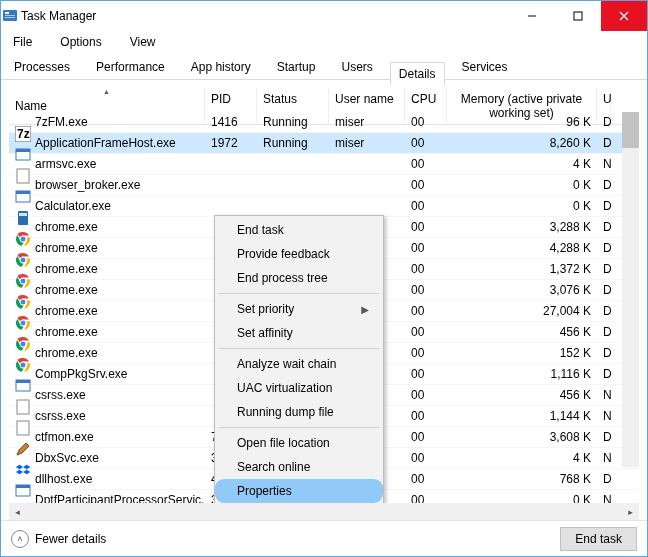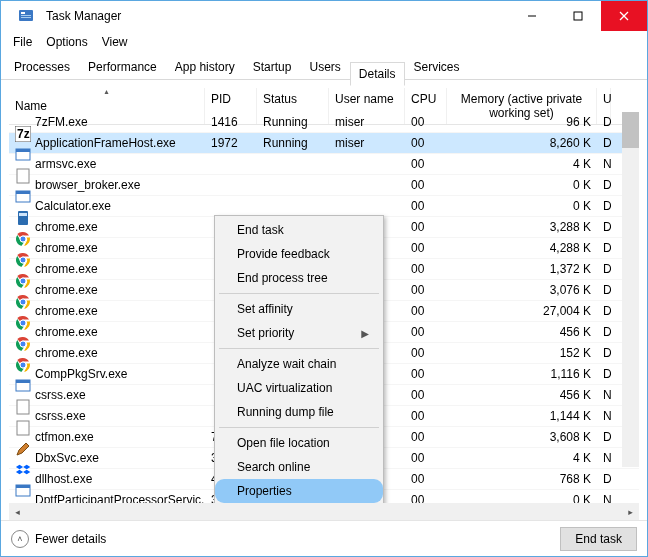--- a/index.html
+++ b/index.html
@@ -1,26 +1,26 @@
 <!DOCTYPE html>
 <html><head>
 <meta charset="utf-8">
 <style>
   * { box-sizing: border-box; margin: 0; padding: 0; font-family: "Segoe UI", Tahoma, sans-serif; font-size: 12px; }
   body { background: #fff; width: 648px; height: 557px; overflow: hidden; border: 1px solid #5aa7e0; display: flex; flex-direction: column; }
-  .titlebar { height: 30px; background: #fff; display: flex; align-items: center; padding-left: 17px; gap: 12px; }
+  .titlebar { height: 30px; background: #fff; display: flex; align-items: center; padding-left: 1px; gap: 3px; }
   .title-icon { width: 16px; height: 16px; }
   .title-text { font-size: 12px; color: #000; flex: 0 0 auto; }
   .title-spacer { flex: 1; }
   .win-controls { display: flex; height: 100%; }
   .win-btn { width: 46px; height: 100%; display: flex; align-items: center; justify-content: center; color: #000; }
   .win-close { background: #e81123; color: #fff; }
-  .menubar { display: flex; gap: 2px; padding: 2px 6px; }
+  .menubar { display: flex; gap: 16px; padding: 2px 6px; }
   .menubar span { padding: 2px 6px; color: #000; }
-  .tabs { display: flex; border-bottom: 1px solid #d9d9d9; padding: 0 4px; margin-top: 2px; }
+  .tabs { display: flex; border-bottom: 1px solid #d9d9d9; padding: 0 4px; margin-top: 2px; gap: 8px; }
   .tab { padding: 4px 8px; color: #000; border: 1px solid transparent; }
   .tab.active { border: 1px solid #d9d9d9; border-bottom: 1px solid #fff; background: #fff; position: relative; top: 7px; }
   .grid-wrap { flex: 1; position: relative; overflow: hidden; padding: 8px 8px 0 8px; }
   .grid { position: relative; height: 100%; }
   .cols { display: flex; border-bottom: 1px solid #e5e5e5; }
   .col { padding: 4px 6px; color: #000; border-right: 1px solid #f0f0f0; position: relative; }
   .col .sort { position: absolute; left: 50%; top: -1px; transform: translateX(-50%); font-size: 8px; color: #5a5a5a; }
   .rows { position: absolute; top: 24px; left: 0; right: 0; bottom: 0; overflow: hidden; }
   .row { display: flex; height: 21px; align-items: center; border-bottom: 1px solid #f5f5f5; white-space: nowrap; }
   .row.selected { background: #cde8ff; }
@@ -470,25 +470,25 @@
         <span>End task</span>
       </div>
       <div class="ctx-item">
         <span>Provide feedback</span>
       </div>
       <div class="ctx-item">
         <span>End process tree</span>
       </div>
       <div class="ctx-sep"></div>
       <div class="ctx-item">
-        <span>Set affinity</span>
-      </div>
-      <div class="ctx-item">
         <span>Set priority</span>
         <span class="chev">▶</span>
+      </div>
+      <div class="ctx-item">
+        <span>Set affinity</span>
       </div>
       <div class="ctx-sep"></div>
       <div class="ctx-item">
         <span>Analyze wait chain</span>
       </div>
       <div class="ctx-item">
         <span>UAC virtualization</span>
       </div>
       <div class="ctx-item">
         <span>Running dump file</span>

